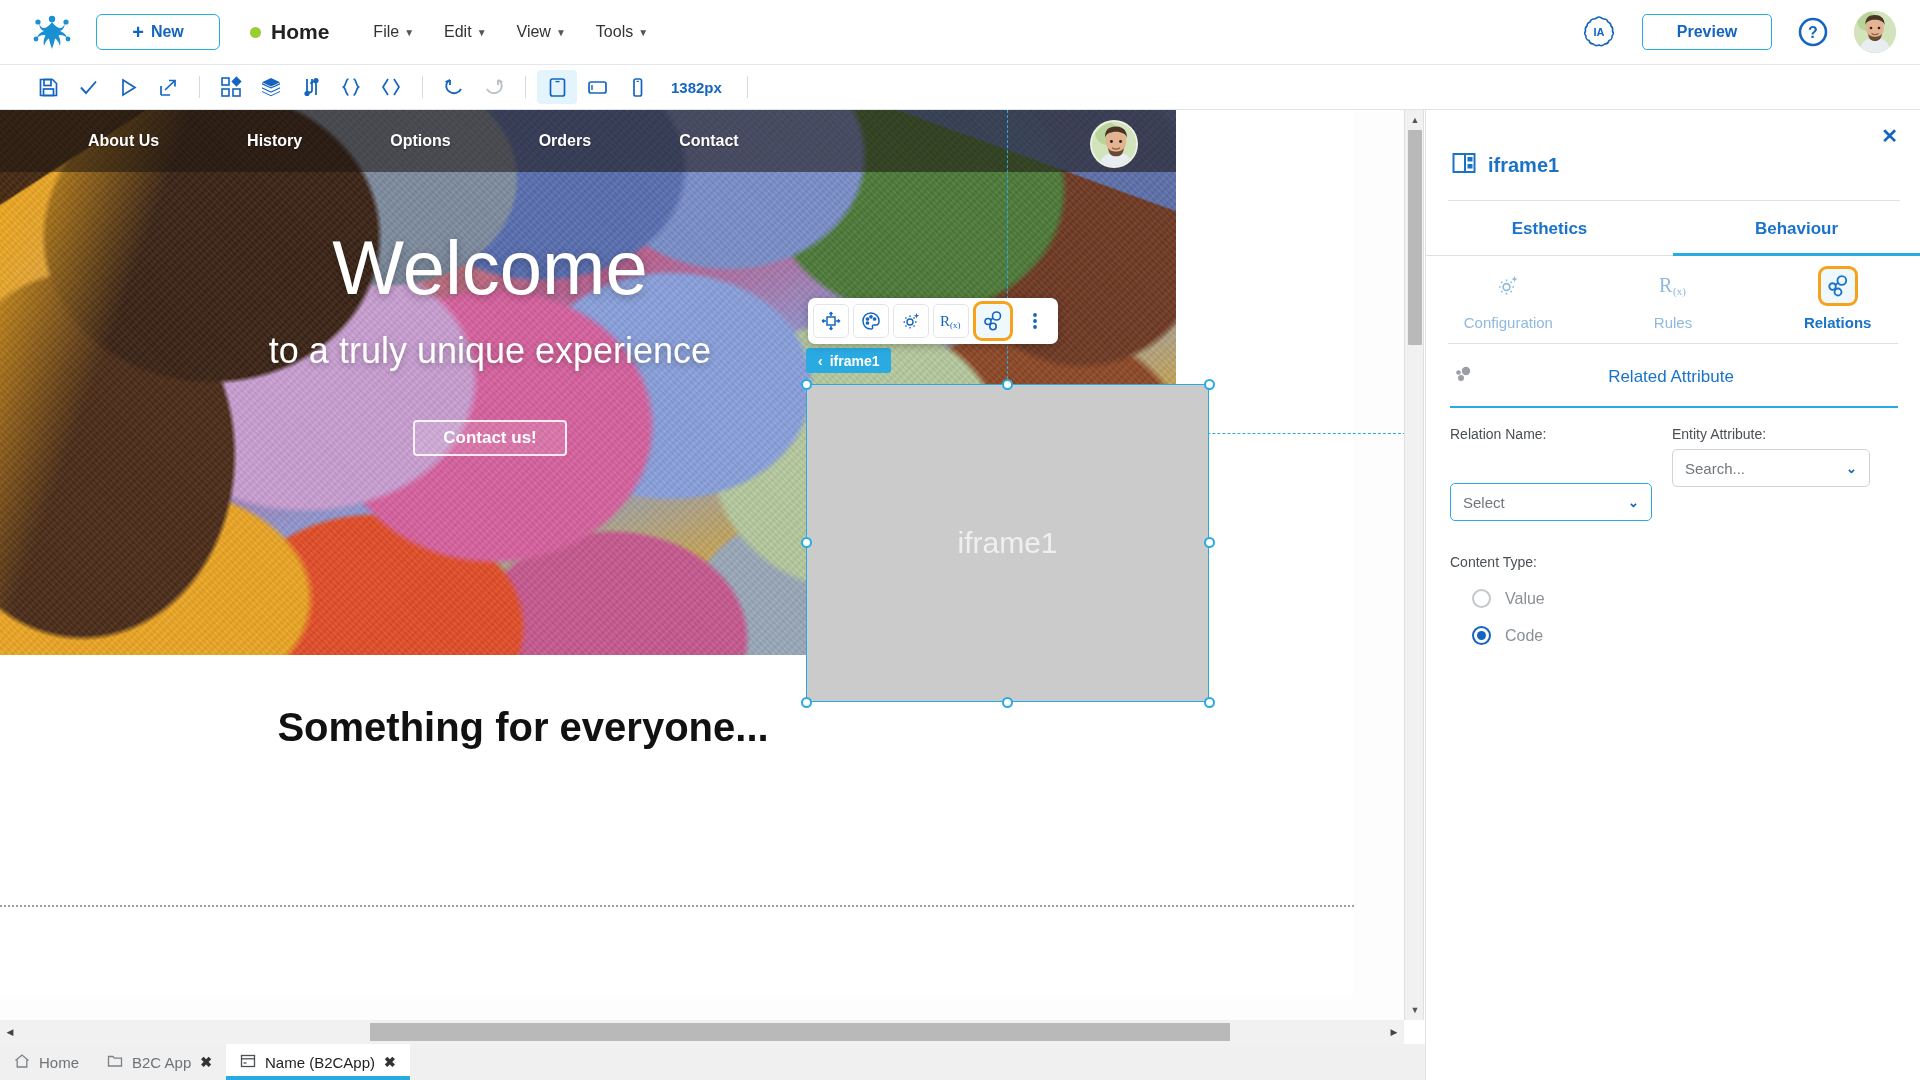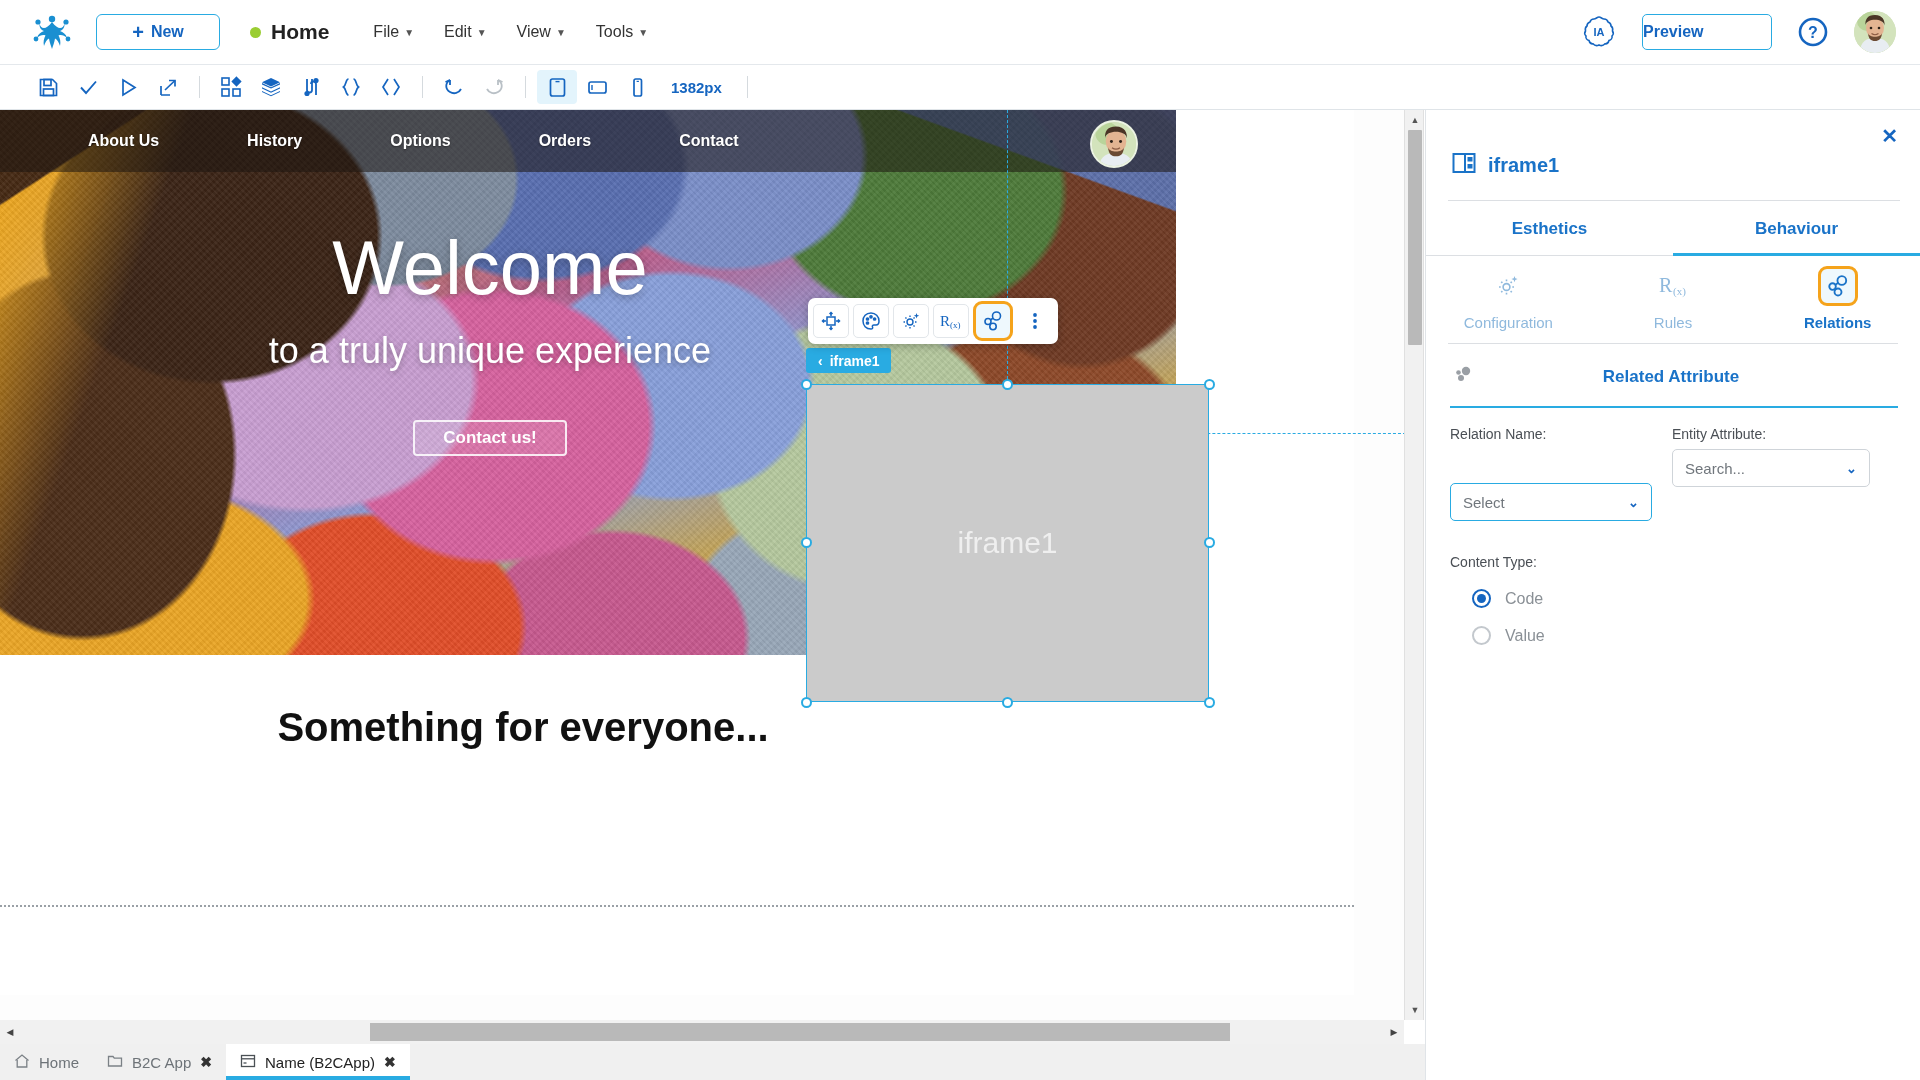--- a/index.html
+++ b/index.html
@@ -29,21 +29,21 @@
   .status-dot { width: 11px; height: 11px; border-radius: 50%; background: #9acd32; }
   .page-title { font-size: 21px; font-weight: bold; color: #222; }
   .menus { margin-left: 44px; display: flex; align-items: center; gap: 30px; }
   .menu-item { font-size: 16px; color: #333; display: flex; align-items: center; gap: 5px; cursor: pointer; }
   .caret { font-size: 10px; color: #555; }
   .topbar-right { margin-left: auto; margin-right: 24px; display: flex; align-items: center; gap: 26px; }
   .ia-badge { width: 34px; height: 34px; display:flex; align-items:center; justify-content:center;}
   .preview-btn {
     width: 130px; height: 36px; border: 1px solid #29abe2; border-radius: 5px;
     background: #fff; color: #1565c0; font-weight: bold; font-size: 16px;
-    display: flex; align-items: center; justify-content: flex-start; cursor: pointer;
+    display: flex; align-items: center; justify-content: center; cursor: pointer;
   }
   .help-icon { width: 30px; height: 30px; cursor: pointer; }
   .avatar-top {
     width: 42px; height: 42px; border-radius: 50%; overflow: hidden;
     background: #cfe0b8; position: relative; cursor: pointer;
   }
 
   
   .toolbar {
     position: absolute; top: 65px; left: 0; width: 1920px; height: 45px;
@@ -245,21 +245,21 @@
     width: 40px; height: 40px; display: flex; align-items: center; justify-content: center;
     border-radius: 9px;
   }
   .rp-subtab.active .st-icon-wrap { border: 3px solid #f5a31b; background: #eef8fd; }
   .rp-subrule { height: 1px; background: #dcdfe3; margin: 0 22px; }
 
   .rp-section-head {
     display: flex; align-items: center; padding: 20px 22px 0 26px;
   }
   .rp-section-title {
-    flex: 1; text-align: center; font-size: 17px; font-weight: bold; color: #1a73c8;
+    flex: 1; text-align: center; font-size: 17px; font-weight: normal; color: #1a73c8;
     margin-right: 30px;
   }
   .rp-blue-rule { height: 2px; background: #29abe2; margin: 16px 22px 0 24px; }
 
   .form-row { display: flex; padding: 18px 22px 0 24px; gap: 20px; }
   .fld { display: flex; flex-direction: column; gap: 7px; }
   .fld-label { font-size: 14px; color: #4a4f55; }
   .sel-ctl {
     height: 38px; border-radius: 5px; background: #fff; display: flex;
     align-items: center; justify-content: space-between; padding: 0 12px; cursor: pointer;
@@ -709,26 +709,26 @@
         <div class="sel-ctl grey">
           <span class="sel-val">Search...</span>
           <span class="sel-arrow">⌄</span>
         </div>
       </div>
     </div>
 
     <div class="ct-block">
       <span class="ct-label">Content Type:</span>
       <div class="radio-row">
+        <span class="radio"></span>
+        <span class="radio-lbl">Value</span>
+      </div>
+      <div class="radio-row">
         <span class="radio on"></span>
         <span class="radio-lbl">Code</span>
-      </div>
-      <div class="radio-row">
-        <span class="radio"></span>
-        <span class="radio-lbl">Value</span>
       </div>
     </div>
   </div>
 
   <div class="bottom-bar">
     <div class="btab">
       <span>
         <svg width="16" height="16" viewBox="0 0 16 16" fill="none" stroke="#7b8186" stroke-width="1.3">
           <path d="M1.5 7.5 L8 2 L14.5 7.5"></path>
             <path d="M3.2 7 V14 H12.8 V7"></path>

